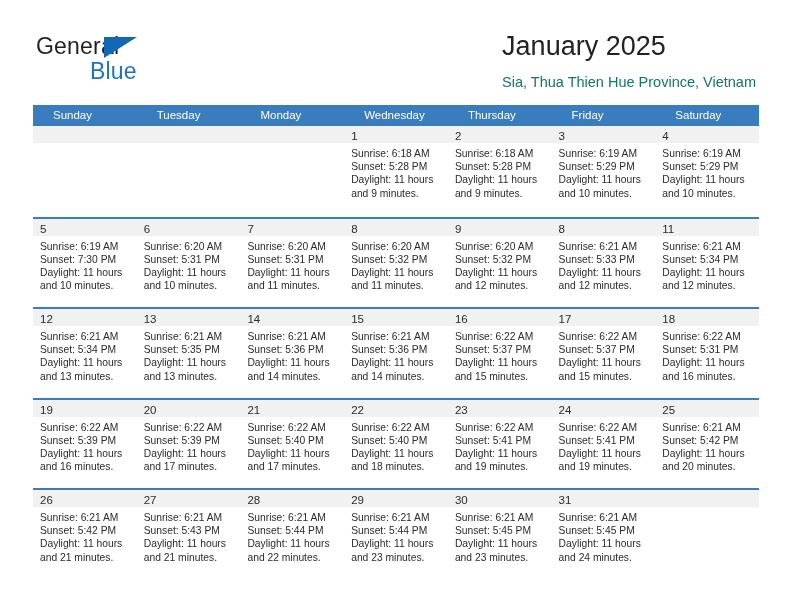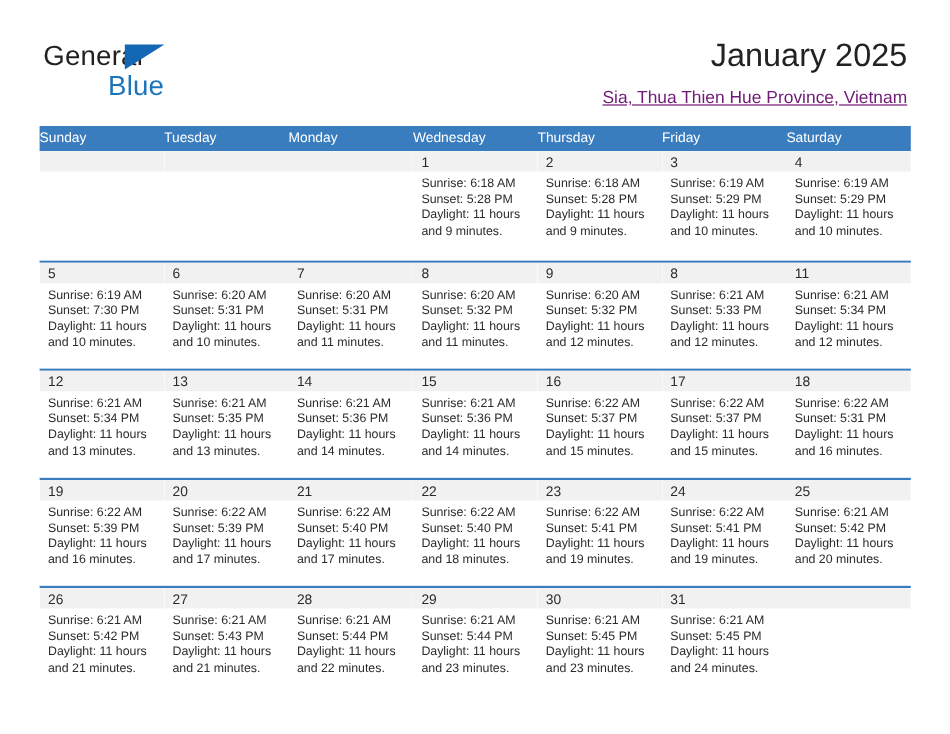--- a/index.html
+++ b/index.html
@@ -61,58 +61,56 @@
     font-size: 23px;
     line-height: 26px;
     letter-spacing: 0.2px;
     color: #1b75bb;
   }
 
   .title-block {
     position: absolute;
     right: 36px;
     top: 30px;
-    text-align: right;
   }
   .cal-title {
     font-size: 27px;
     line-height: 32px;
     color: #222222;
     font-weight: normal;
     margin: 0;
     white-space: nowrap;
   }
   .cal-subtitle {
     font-size: 14.5px;
     line-height: 20px;
-    color: #701a75;
+    color: #0f766e;
     margin: 10px 0 0 0;
     white-space: nowrap;
-    text-decoration: underline;
   }
 
   
   .calendar {
     position: absolute;
     left: 33px;
     top: 105px;
     width: 726px;
   }
   .weekday-row {
     display: flex;
     width: 100%;
     background: #3a7dbf;
     height: 21px;
   }
   .weekday {
     flex: 1 1 0;
     color: #ffffff;
     font-size: 11.5px;
     line-height: 21px;
-    padding-left: 0;
+    padding-left: 20px;
     box-sizing: border-box;
     white-space: nowrap;
     overflow: hidden;
   }
 
   .week-row {
     display: flex;
     width: 100%;
     height: 90.5px;
     border-top: 2px solid #3a7dbf;

